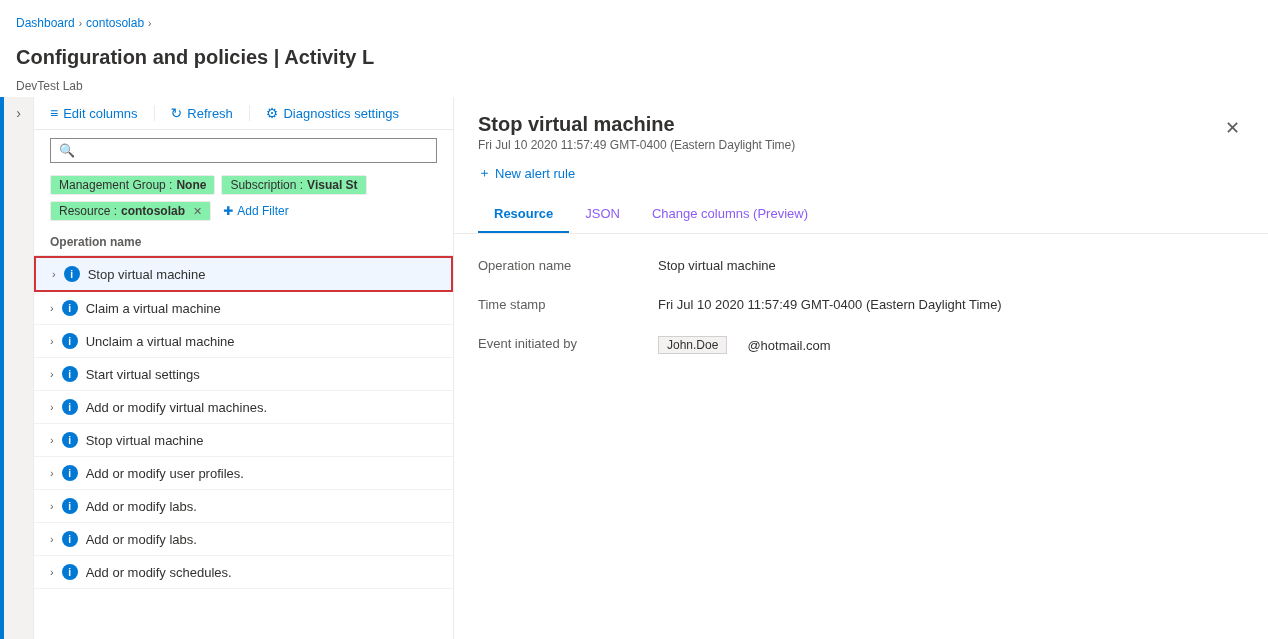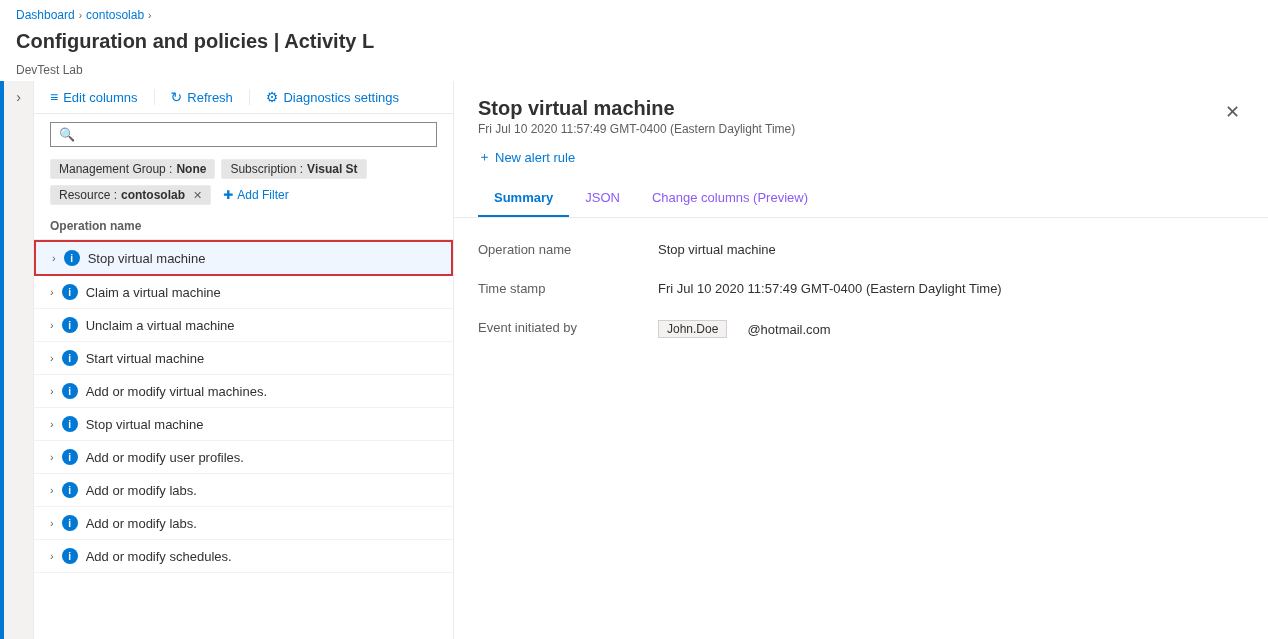--- a/index.html
+++ b/index.html
@@ -1,19 +1,19 @@
 <!DOCTYPE html>
 <html><head>
   <meta charset="utf-8">
   <style>
     * { box-sizing: border-box; margin: 0; padding: 0; }
     body { font-family: 'Segoe UI', Arial, sans-serif; font-size: 13px; color: #323130; background: #fff; display: flex; flex-direction: column; height: 639px; overflow: hidden; }
 
     
-    .breadcrumb { display: flex; align-items: center; padding: 8px 16px; font-size: 12px; color: #0078d4; gap: 4px; }
+    .breadcrumb { display: flex; align-items: center; padding: 16px 16px; font-size: 12px; color: #0078d4; gap: 4px; }
     .breadcrumb span { color: #605e5c; }
     .breadcrumb a { color: #0078d4; text-decoration: none; cursor: pointer; }
     .breadcrumb-sep { color: #605e5c; font-size: 10px; }
 
     
     .page-header { padding: 0 16px 4px 16px; }
     .page-title { font-size: 20px; font-weight: 600; color: #323130; }
     .page-subtitle { font-size: 12px; color: #605e5c; margin-top: 10px; }
 
     
@@ -30,21 +30,21 @@
     
     .sidebar-toggle { width: 30px; min-width: 30px; background: #f3f2f1; border-right: 1px solid #edebe9; display: flex; flex-direction: column; align-items: center; padding-top: 8px; }
 
     
     .search-bar { padding: 8px 16px; flex-shrink: 0; }
     .search-input-wrap { display: flex; align-items: center; border: 1px solid #8a8886; background: #fff; padding: 4px 8px; gap: 6px; }
     .search-input-wrap input { border: none; outline: none; font-size: 13px; width: 100%; color: #323130; }
 
     
     .filters { padding: 4px 16px 8px; display: flex; flex-wrap: wrap; gap: 6px; flex-shrink: 0; }
-    .filter-tag { display: flex; align-items: center; background: #e5e5e5; border: 1px solid #edebe9; padding: 2px 8px; font-size: 12px; gap: 4px; border-radius: 2px; }
+    .filter-tag { display: flex; align-items: center; background: #86efac; border: 1px solid #edebe9; padding: 2px 8px; font-size: 12px; gap: 4px; border-radius: 2px; }
     .filter-tag .close-x { cursor: pointer; color: #605e5c; font-size: 11px; margin-left: 4px; }
     .filter-tag strong { font-weight: 600; }
     .add-filter-btn { display: flex; align-items: center; gap: 4px; color: #0078d4; cursor: pointer; font-size: 12px; background: none; border: none; padding: 2px 6px; }
 
     
     .items-count { padding: 4px 16px; font-size: 12px; color: #605e5c; flex-shrink: 0; }
 
     
     .table-header { padding: 6px 16px; font-size: 12px; font-weight: 600; color: #605e5c; border-bottom: 1px solid #edebe9; flex-shrink: 0; }
 
@@ -169,21 +169,21 @@
         <span class="list-item-text">Claim a virtual machine</span>
       </div>
       <div class="list-item">
         <span class="chevron">›</span>
         <div class="info-icon">i</div>
         <span class="list-item-text">Unclaim a virtual machine</span>
       </div>
       <div class="list-item">
         <span class="chevron">›</span>
         <div class="info-icon">i</div>
-        <span class="list-item-text">Start virtual machine</span>
+        <span class="list-item-text">Start virtual settings</span>
       </div>
       <div class="list-item">
         <span class="chevron">›</span>
         <div class="info-icon">i</div>
         <span class="list-item-text">Add or modify virtual machines.</span>
       </div>
       <div class="list-item">
         <span class="chevron">›</span>
         <div class="info-icon">i</div>
         <span class="list-item-text">Stop virtual machine</span>
@@ -215,21 +215,21 @@
     <div class="detail-header">
       <div class="detail-title-area">
         <div class="detail-title">Stop virtual machine</div>
         <div class="detail-subtitle">Fri Jul 10 2020 11:57:49 GMT-0400 (Eastern Daylight Time)</div>
         <button class="new-alert-btn">
           <span>＋</span>
           <span>New alert rule</span>
         </button>
         <div class="tabs">
           <div class="tab active">
-            <span>Summary</span>
+            <span>Resource</span>
           </div>
           <div class="tab">
             <span>JSON</span>
           </div>
           <div class="tab">
             <span>Change columns (Preview)</span>
           </div>
         </div>
       </div>
       <button class="close-btn">✕</button>

